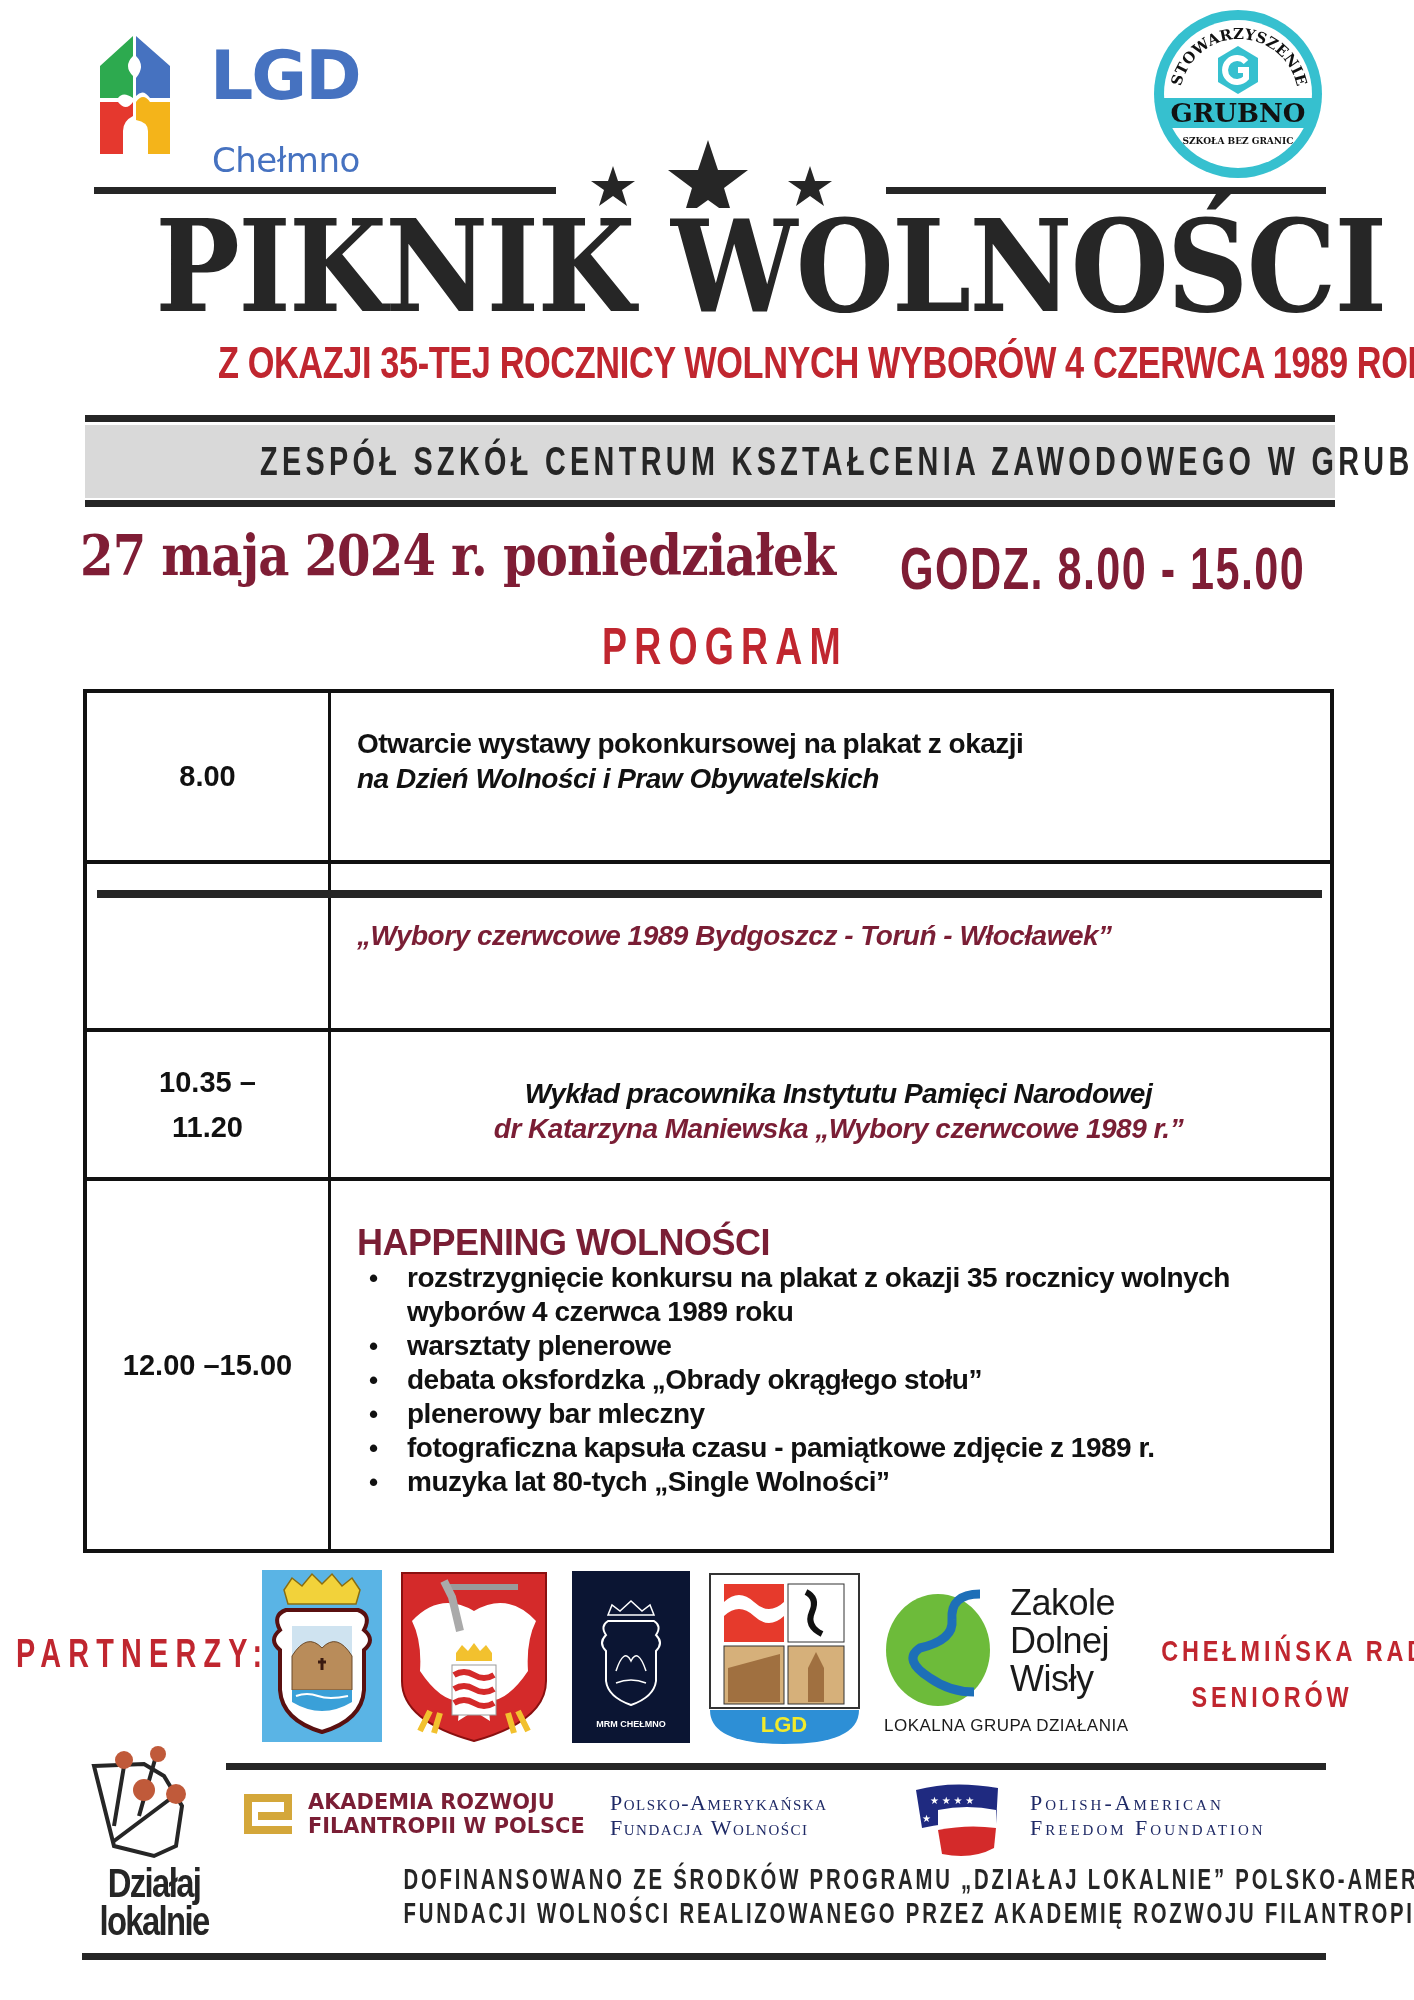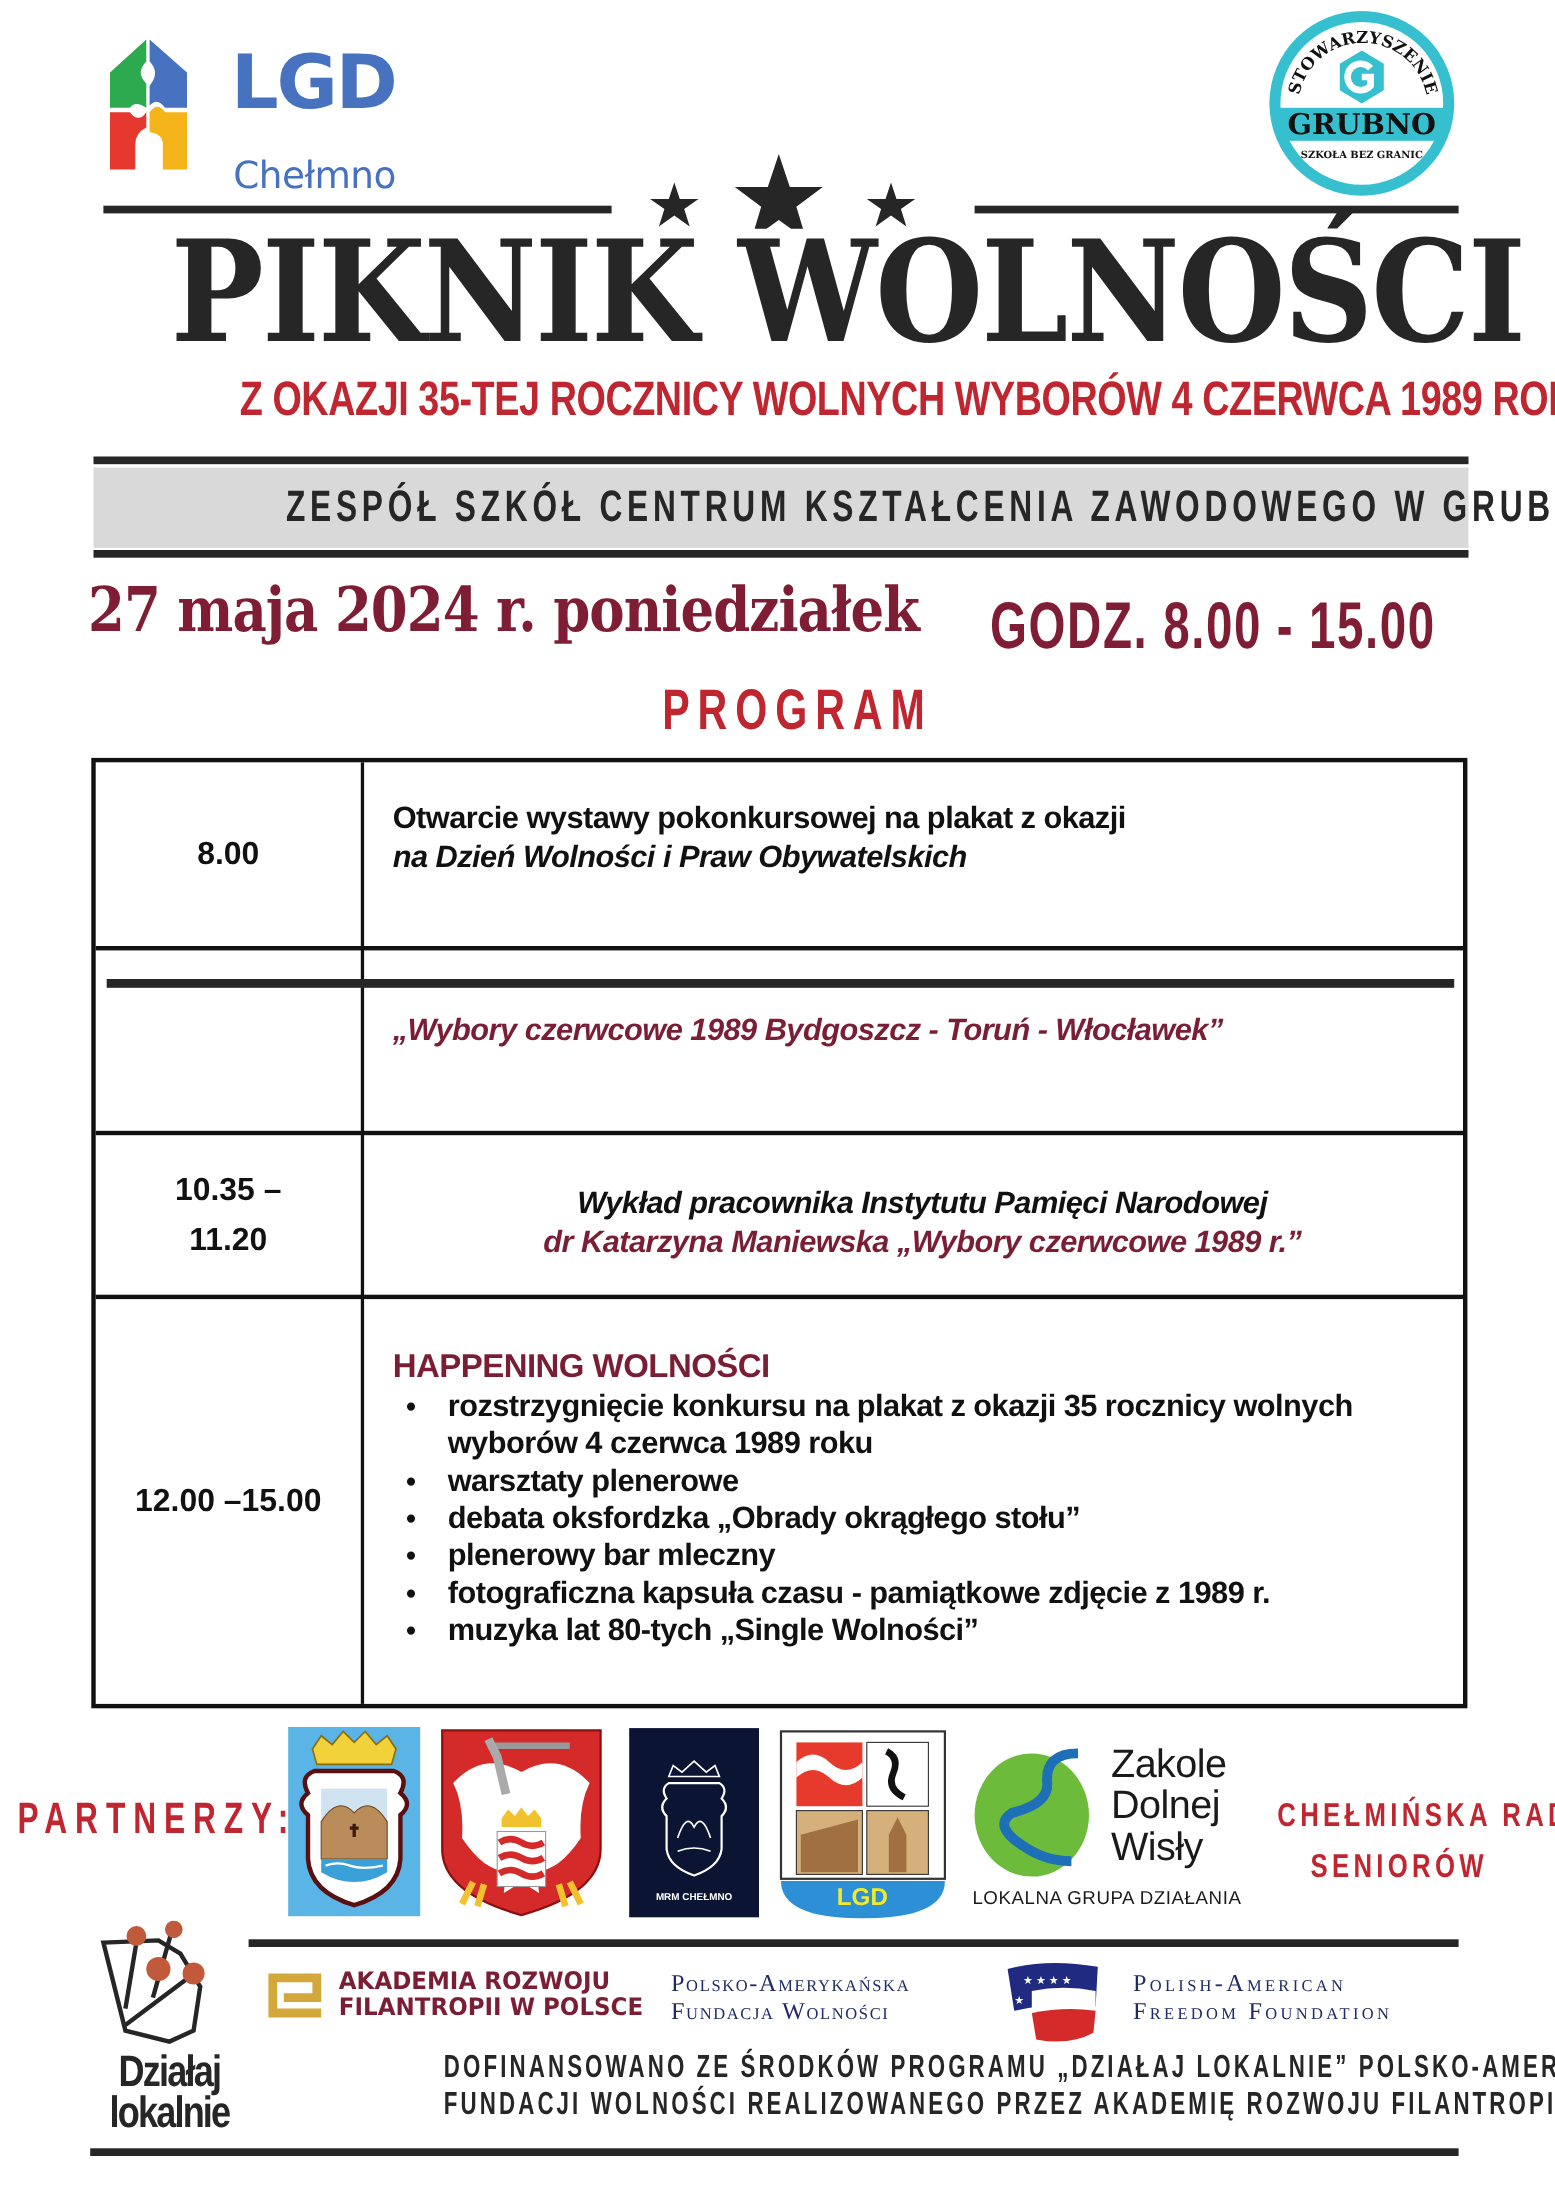--- a/index.html
+++ b/index.html
@@ -29,21 +29,21 @@
 
   
   .tbl { left:83px; top:689px; width:1251px; height:864px; border:4px solid #111; box-sizing:border-box; }
   .vline { position:absolute; left:241px; top:0; width:3px; height:100%; background:#111; }
   .hline { position:absolute; left:0; width:100%; height:4px; background:#111; }
   .thick-bar { position:absolute; left:10px; width:1225px; height:8px; background:#262626; top:197px; }
   .cell-time { position:absolute; left:0; width:241px; display:flex; align-items:center; justify-content:center; text-align:left; font-weight:bold; font-size:29px; line-height:45px; color:#111; }
   .cell-desc { position:absolute; left:270px; right:10px; font-weight:bold; font-size:28px; line-height:35px; color:#111; letter-spacing:-0.5px; }
   .it { font-style:italic; }
   .maroon { color:#7a1e35; }
-  .hap-head { color:#7a1e35; font-size:30px; line-height:36px; letter-spacing:-0.5px; }
+  .hap-head { color:#7a1e35; font-size:36px; line-height:36px; letter-spacing:-0.5px; }
   .bullets { margin:0; padding:0 0 0 50px; list-style:none; }
   .bullets li { position:relative; font-size:28px; line-height:34px; }
   .bullets li::before { content:"\2022"; position:absolute; left:-38px; top:0; font-size:26px; }
 
   
   .partners-label { left:16px; top:1628px; font-weight:bold; font-size:40px; line-height:50px; color:#c0262f; letter-spacing:10px; transform:scaleX(0.72); transform-origin:left top; white-space:nowrap; }
   .partner-logo { position:absolute; }
   .p1 { left:262px; top:1570px; width:120px; height:172px; background:#5ab4e5; }
   .p2 { left:400px; top:1571px; width:148px; height:172px; }
   .p3 { left:572px; top:1571px; width:118px; height:172px; background:#0b1533; }

